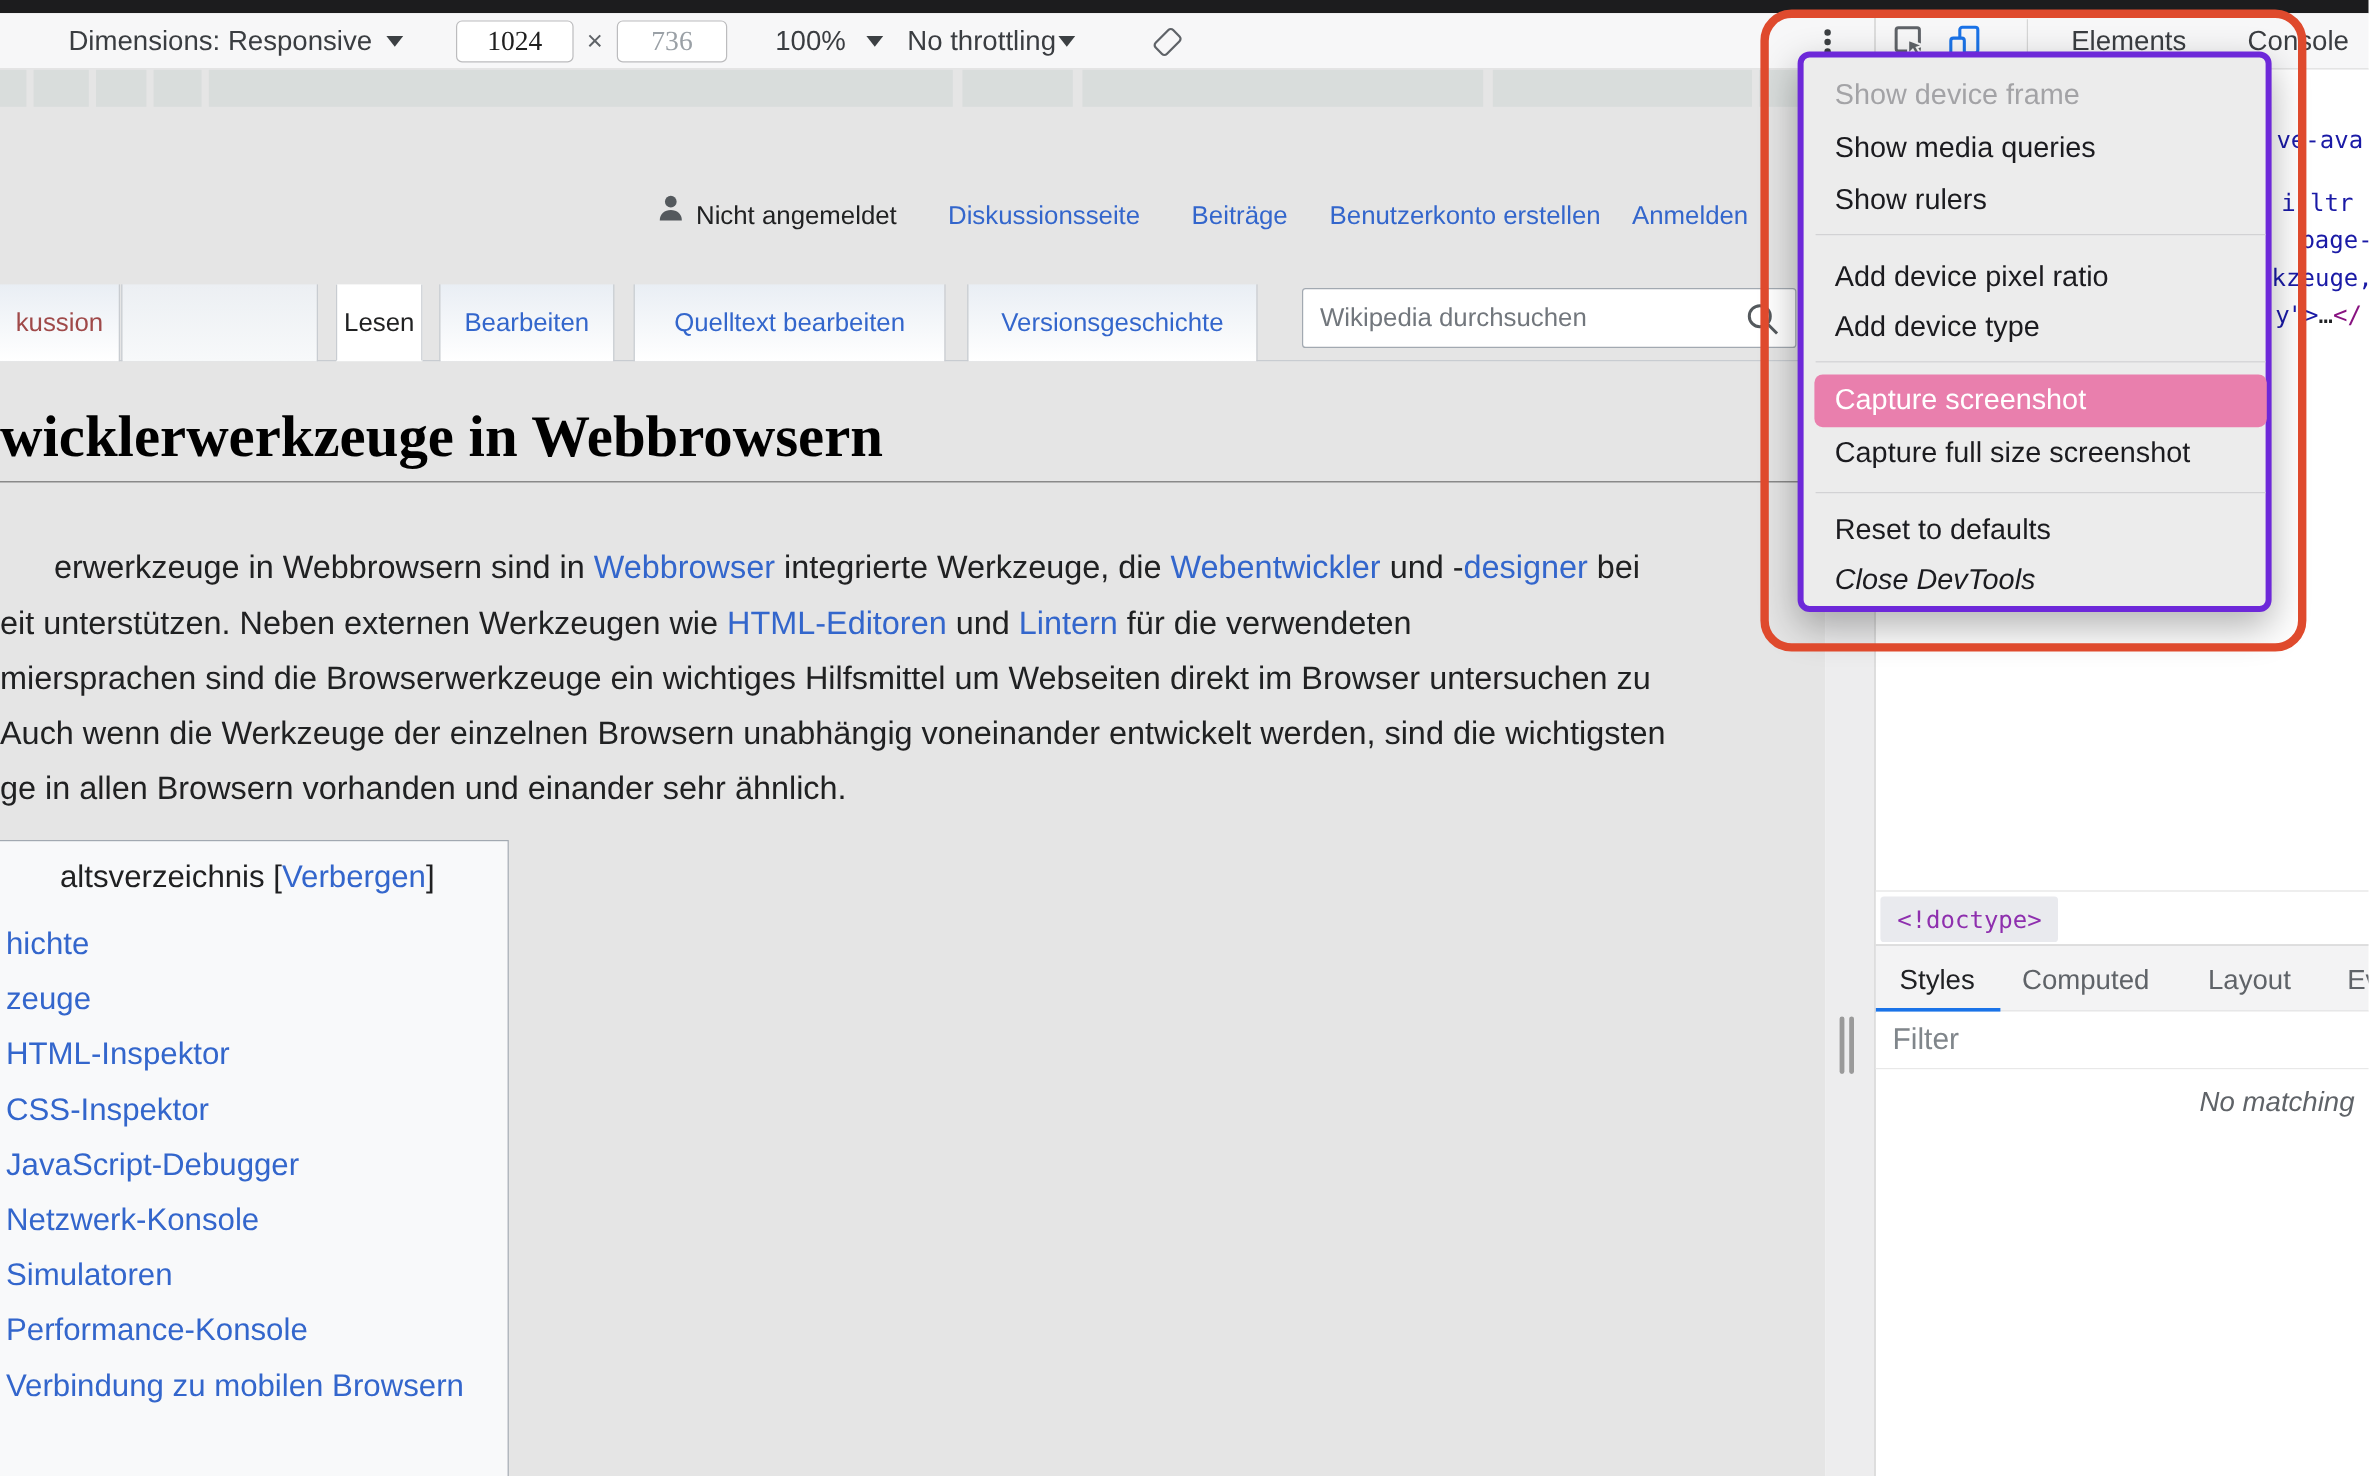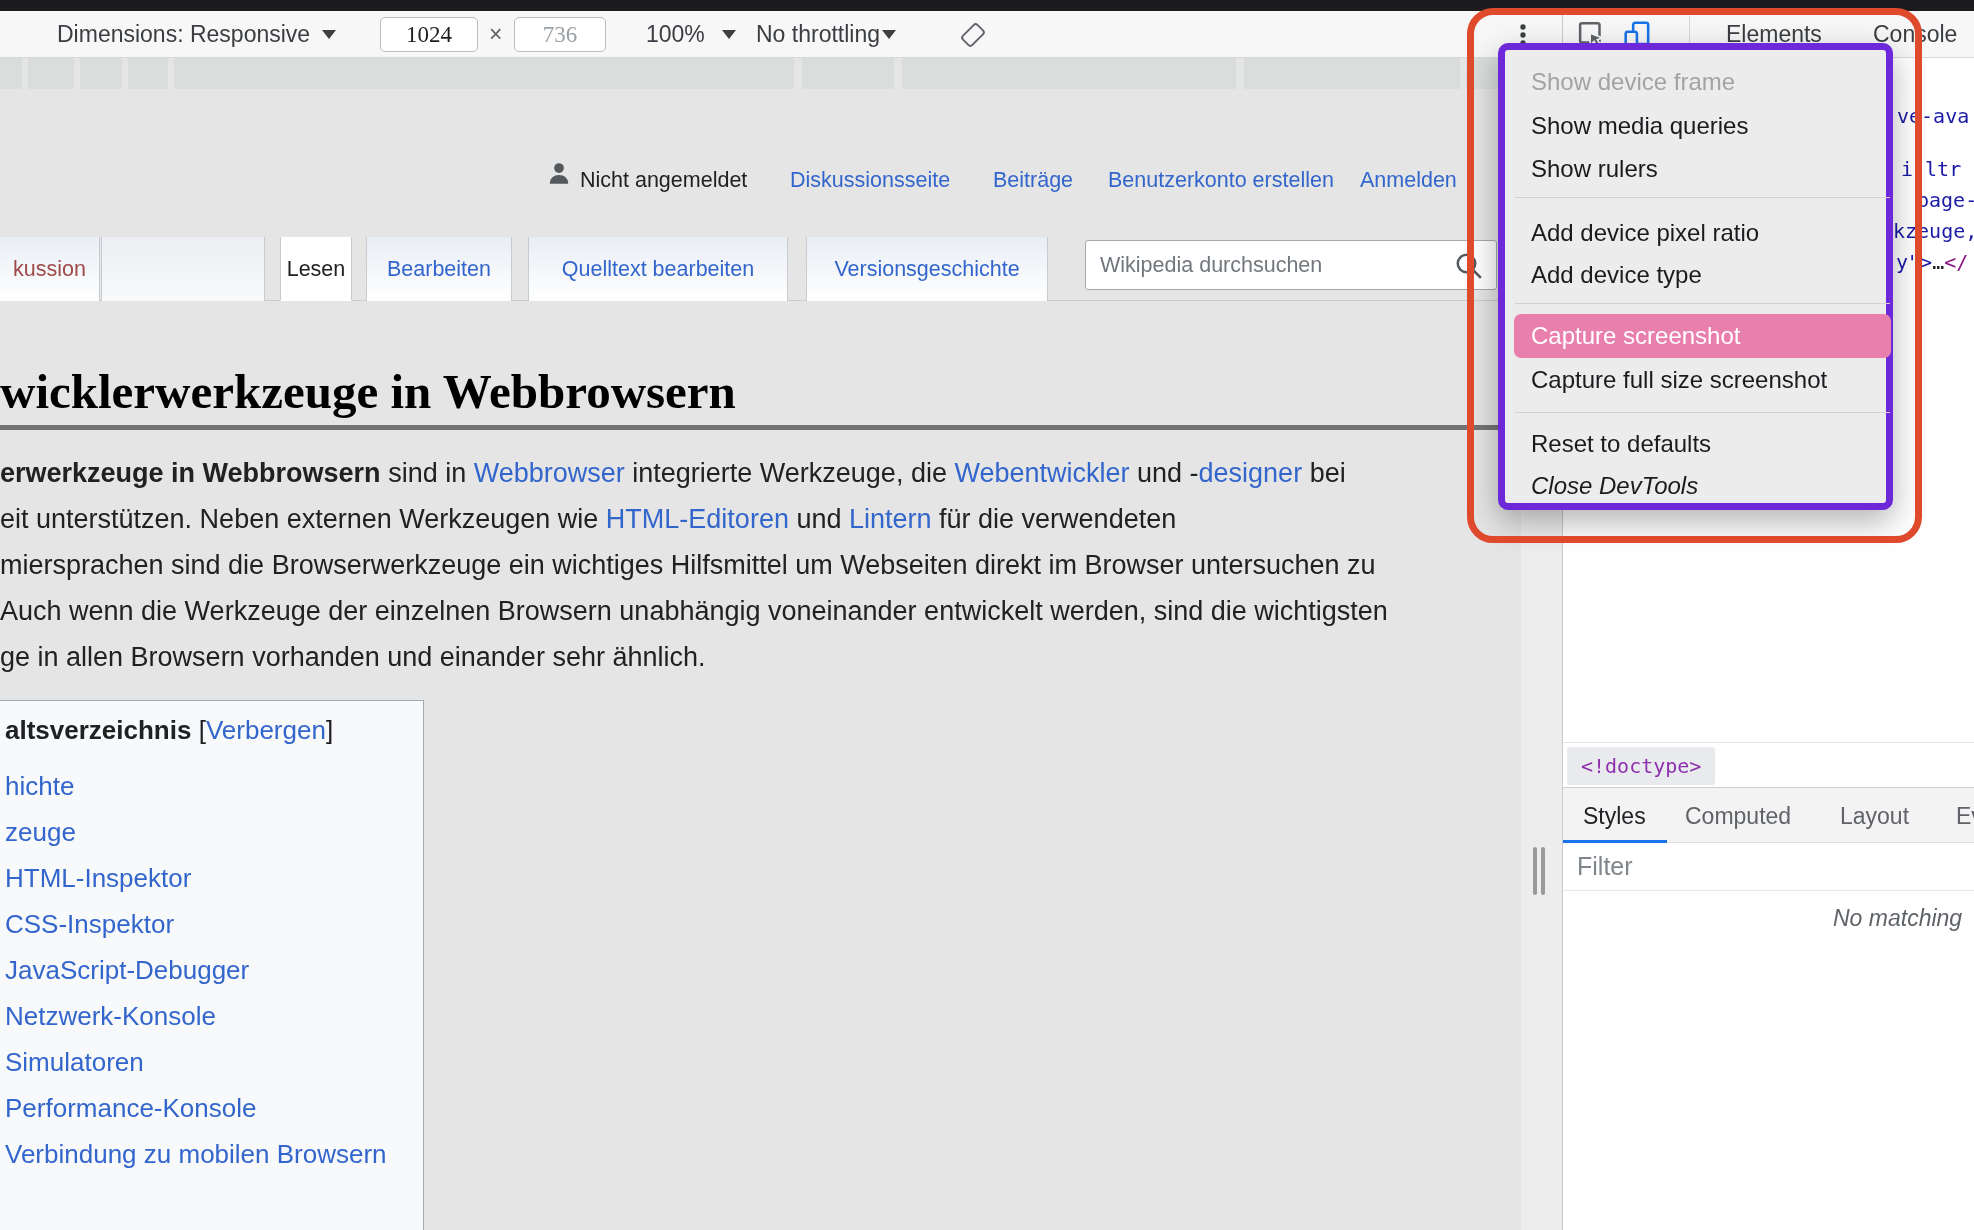--- a/index.html
+++ b/index.html
@@ -26,30 +26,30 @@
 
   #tab-strip { position:absolute; left:0; top:179px; width:1521px; height:64px; border-bottom:1px solid #c8ccd1; }
   .wtab { position:absolute; top:0; height:64px; text-align:center; line-height:64px; font-size:21.5px; white-space:nowrap;
           background:linear-gradient(to bottom,#e9eef4 0%,#ffffff 100%); border-right:1px solid #c8ccd1; border-left:1px solid #c8ccd1; }
   .wtab.active { background:#fff; border-bottom:1px solid #fff; }
   .wtab.stub { background:linear-gradient(to bottom,#eceff3 0%,#f7f9fa 100%); }
   #wiki-search { position:absolute; left:1085px; top:3px; width:412px; height:50px; background:#fff; border:1px solid #a2a9b1; border-radius:3px; }
   #wiki-search input { position:absolute; left:14px; top:0; width:340px; height:48px; border:none; outline:none; font-size:21.5px; color:#555; background:transparent; font-family:"Liberation Sans",sans-serif; }
   #wiki-search input::placeholder { color:#72777d; opacity:1; }
 
-  #page-heading { position:absolute; left:0; top:298px; width:1521px; height:74px; border-bottom:5px solid #737373;
+  #page-heading { position:absolute; left:0; top:270px; width:1521px; height:74px; border-bottom:1px solid #737373;
                   font-family:"Liberation Serif", serif; font-size:49px; line-height:60px; padding-top:6px; color:#000; white-space:nowrap; }
   .body-line { position:absolute; left:0; height:46px; line-height:46px; font-size:27px; color:#202122; white-space:nowrap; }
 
   #toc-box { position:absolute; left:-2px; top:642px; width:426px; height:588px; background:#f8f9fa; border:1px solid #a2a9b1; }
   #toc-title { position:absolute; left:6px; top:14px; font-size:26px; color:#202122; white-space:nowrap; }
   #toc-items { position:absolute; left:6px; top:62px; }
   .toc-item { height:46px; line-height:46px; font-size:26px; color:#3366cc; white-space:nowrap; }
 
-  .run-bold { font-weight:700; }
+  .run-bold { font-weight:400;padding-left:45px; }
   .run-link { color:#3366cc; }
   .run-navy { color:#1a1aa6; }
   .run-dark { color:#202124; }
   .run-tag  { color:#881280; }
 
   
   #gutter { left:1521px; top:58px; width:41px; height:1172px; background:#ededee; }
   .splitter-bar { position:absolute; width:4px; height:48px; background:#9a9a9a; border-radius:2px; }
   #dt-pane { left:1562px; top:58px; width:412px; height:1172px; background:#fff; border-left:1px solid #c9c9c9; overflow:hidden; }
   .code-line { position:absolute; font-family:"DejaVu Sans Mono", monospace; font-size:20px; line-height:24px; white-space:pre; }
@@ -59,21 +59,21 @@
   #dt-tabsbar { position:absolute; left:0; top:729px; width:412px; height:56px; background:#f3f3f4; border-top:1px solid #cfcfcf; border-bottom:1px solid #e0e0e0; }
   .dt-side-tab { position:absolute; top:0; height:56px; line-height:56px; font-size:23px; color:#5f6368; white-space:nowrap; }
   .dt-side-tab.active { color:#202124; }
   #styles-underline { position:absolute; left:0; top:52px; width:104px; height:4px; background:#1a73e8; }
   #dt-filter-row { position:absolute; left:0; top:785px; width:412px; height:48px; background:#fff; border-bottom:1px solid #e8e8e8; }
   #dt-filter-row input { position:absolute; left:14px; top:0; height:46px; width:380px; border:none; outline:none; font-size:25px; color:#701a75; background:transparent; font-family:"Liberation Sans",sans-serif; }
   #dt-filter-row input::placeholder { color:#80868b; opacity:1; }
   #no-matching { position:absolute; left:270px; top:847px; font-size:23px; font-style:italic; color:#5f6368; white-space:nowrap; }
 
   
-  #device-menu { left:1498px; top:43px; width:395px; height:467px; background:#ececec; border:7px solid #6d28d9; border-radius:10px;
+  #device-menu { left:1498px; top:43px; width:395px; height:467px; background:#ececec; border:5px solid #6d28d9; border-radius:10px;
                  box-shadow:0 12px 32px rgba(0,0,0,0.30); z-index:40; }
   .menu-item { position:absolute; left:0; width:395px; height:42px; line-height:42px; padding-left:26px; font-size:24px; color:#1b1b1f; white-space:nowrap; }
   .menu-item.disabled { color:#a3a3a6; }
   .menu-item.highlight { left:9px; width:377px; height:44px; line-height:44px; padding-left:17px; background:#e97fad; border-radius:7px; color:#fff; }
   .menu-divider { position:absolute; left:10px; width:375px; height:1px; background:#d2d2d4; }
 
   
   #annotation { left:1467px; top:8px; width:455px; height:535px; border:7px solid #df4a2d; border-radius:26px; z-index:50; pointer-events:none; }
 </style>
 </head>

